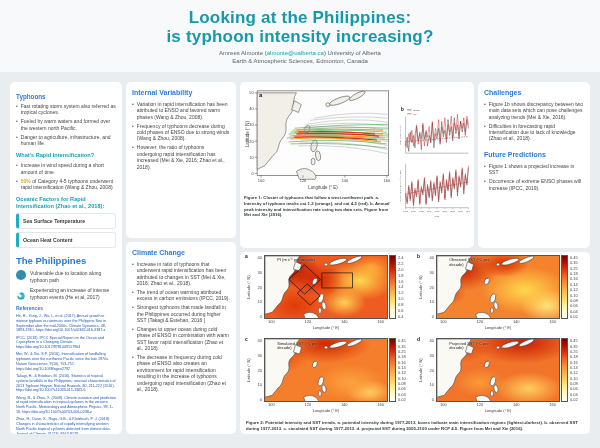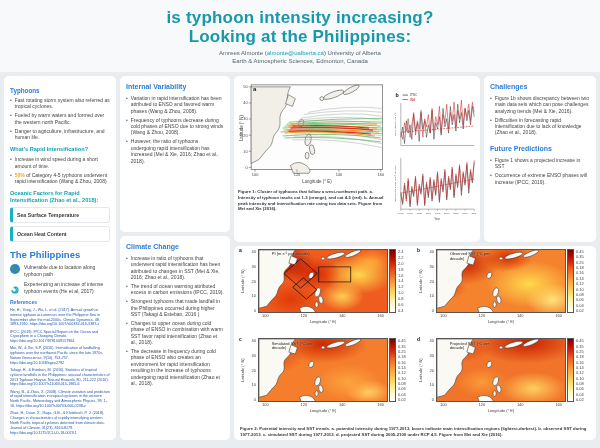--- a/index.html
+++ b/index.html
@@ -1,21 +1,21 @@
 <!DOCTYPE html>
 <html><head>
 <meta charset="utf-8">
 <style>
   html,body{margin:0;padding:0;}
   body{width:600px;height:448px;background:#e9edf0;font-family:"Liberation Sans",sans-serif;overflow:hidden;position:relative;}
   .header{background:#f7f9fa;height:64px;padding-top:8px;text-align:center;}
   .title{color:#1799ab;font-weight:bold;font-size:17px;line-height:1.12;letter-spacing:.2px;}
   .byline{font-size:6px;color:#55656f;margin-top:3px;line-height:1.4;}
   .byline a{color:#1aa4b5;text-decoration:none;}
-  .content{display:flex;gap:4px;padding:4px;height:372px;box-sizing:border-box;}
+  .content{display:flex;gap:4px;padding:10px;height:372px;box-sizing:border-box;}
   .card{background:#ffffff;border-radius:5px;box-sizing:border-box;}
   
   .left-col{width:112px;padding:6px 6px;overflow:hidden;flex:none;}
   .h-blue{color:#2b7cd9;font-weight:bold;font-size:6.3px;margin:5px 0 3px;}
   .h-teal{color:#14a3b4;font-weight:bold;font-size:5.6px;margin:6px 0 3px;line-height:1.25;}
   .h-big{color:#2b7cd9;font-weight:bold;font-size:9.5px;margin:7px 0 4px;}
   .b-row{display:flex;gap:3px;margin-bottom:2.5px;}
   .dot{color:#555;font-size:5px;line-height:1.2;}
   .b-txt{font-size:5px;color:#454545;line-height:1.28;}
   .hl{color:#f5a02a;font-weight:bold;}
@@ -78,22 +78,22 @@
     radial-gradient(70px 28px at 70% 6%,#c81e00,rgba(200,30,0,0) 75%),
     radial-gradient(40px 20px at 20% 15%,#e04a12,rgba(224,74,18,0) 70%),
     radial-gradient(45px 22px at 75% 80%,#ffce5e,rgba(255,206,94,0) 75%),
     radial-gradient(36px 20px at 35% 70%,#fa9a38,rgba(250,154,56,0) 72%),#f1742a;}
 </style>
 </head>
 <body>
 
 <div class="header">
   <div class="title">
+    <div>Looking at the Philippines:</div>
     <div>is typhoon intensity increasing?</div>
-    <div>Looking at the Philippines:</div>
   </div>
   <div class="byline">
     <span>Amrees Almonte (</span><a href="#">almonte@ualberta.ca</a><span>) University of Alberta</span><br>
     <span>Earth &amp; Atmospheric Sciences, Edmonton, Canada</span>
   </div>
 </div>
 
 <div class="content">
 
   <div class="card left-col">

